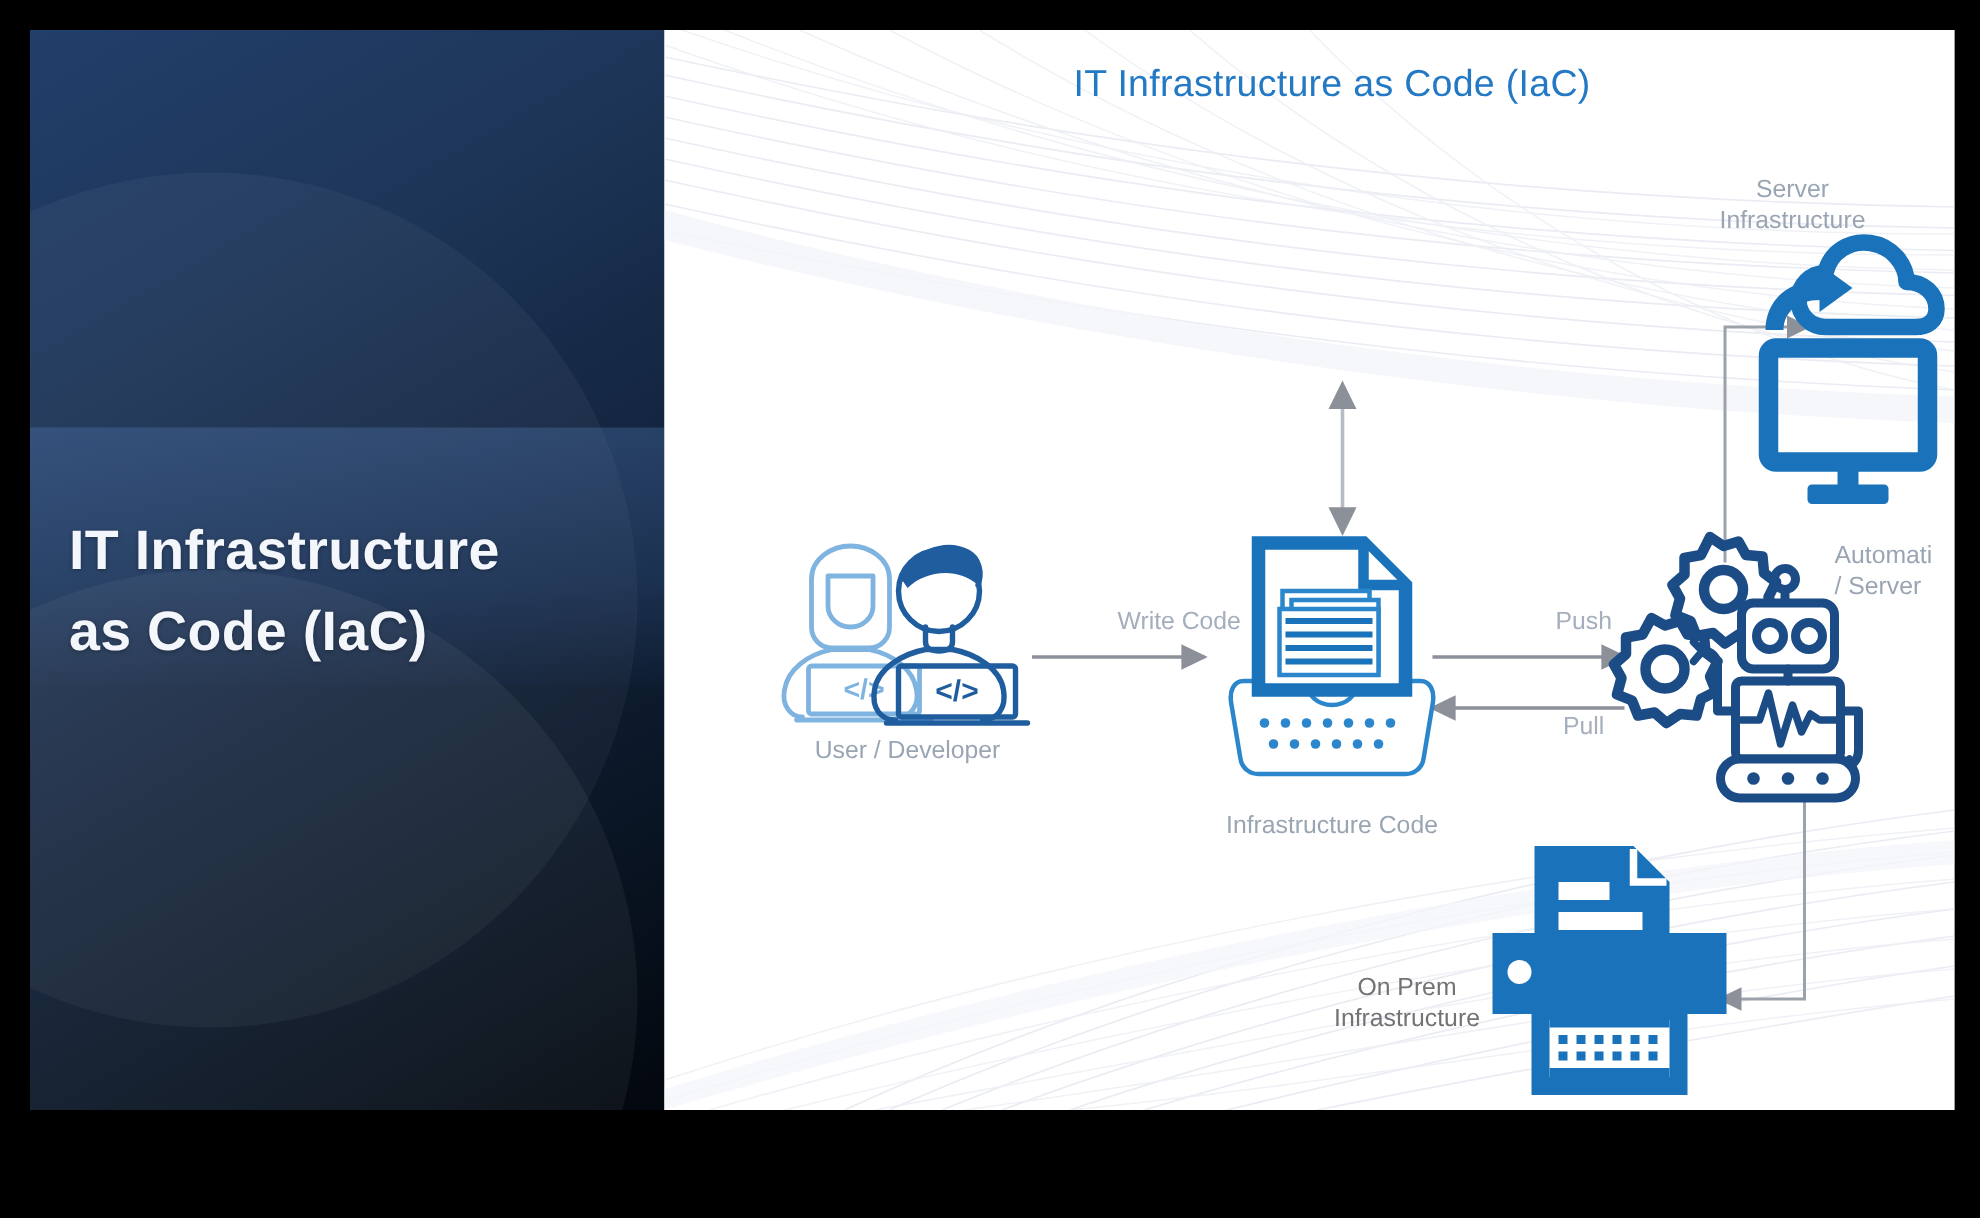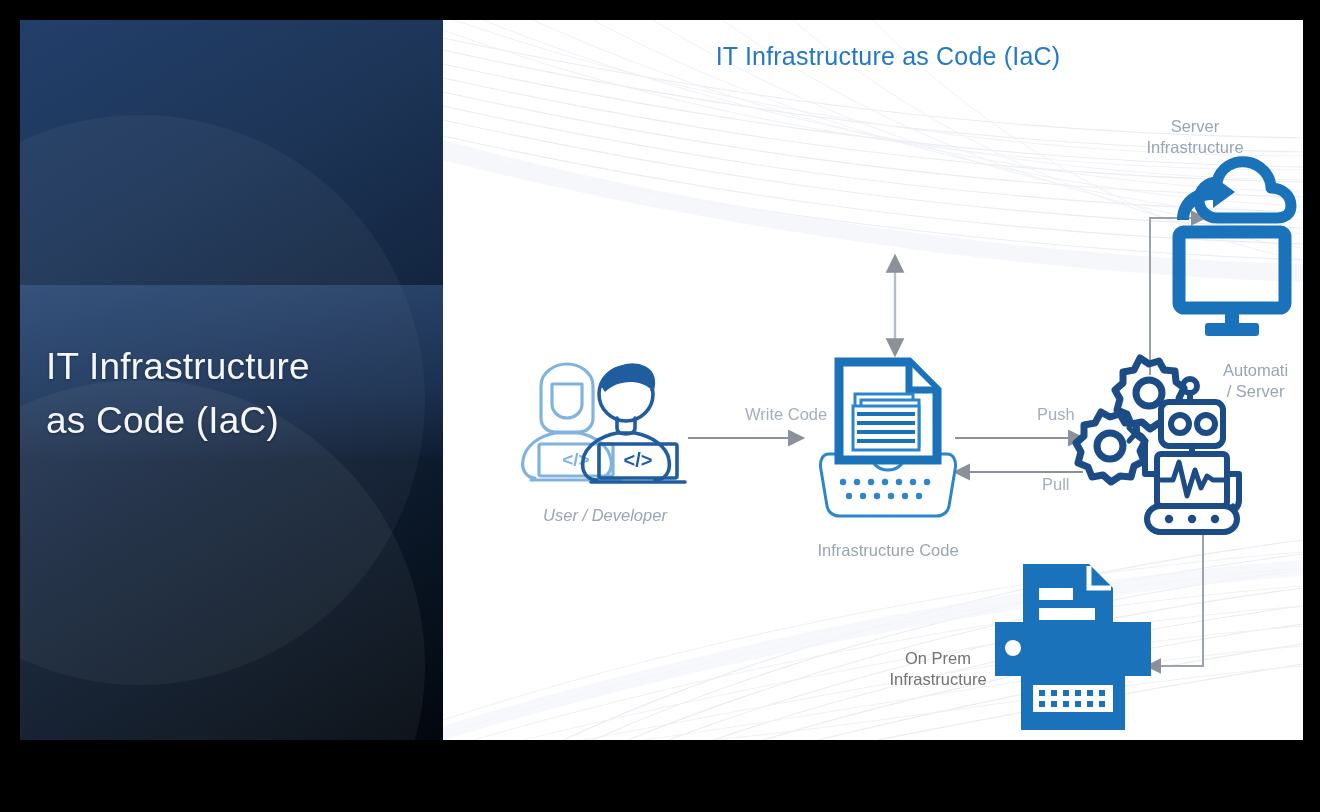--- a/index.html
+++ b/index.html
@@ -48,21 +48,21 @@
     border-radius: 50%;
     background: rgba(255,255,255,0.05);
   }
   #slide-title {
     position: absolute;
     left: 26px; top: 320px;
     width: 390px;
     color: #f3f6fb;
     font-size: 37px;
     line-height: 1.45;
-    font-weight: 400;
+    font-weight: 700;
     letter-spacing: 0.2px;
     text-shadow: 0 1px 3px rgba(0,0,0,0.35);
   }
 
   
   #canvas {
     position: absolute;
     left: 423px; top: 0;
     width: 860px; height: 720px;
     background: #ffffff;
@@ -94,33 +94,33 @@
   .flow-label {
     position: absolute;
     color: #a4aebc;
     font-size: 16.5px;
     white-space: nowrap;
     margin-left: 44px;
   }
 
   
   #node-user        { left: 62px;  top: 340px; width: 200px; }
-  #node-user .node-label { margin-top: 15px; font-style: italic; }
+  #node-user .node-label { margin-top: 0; }
 
   #node-code        { left: 370px; top: 340px; width: 150px; }
   #node-code .node-label { margin-top: 20px; }
 
   #node-vcs         { left: 348px; top: 168px; width: 195px; }
   #node-vcs .node-label { margin-bottom: 6px; }
 
   #node-automation  { left: 640px; top: 330px; width: 200px; }
   #node-automation .auto-label {
     position: absolute; left: 140px; top: 10px;
     color: #9aa5b4; font-size: 16.5px; line-height: 1.25;
-    white-space: pre; text-align: center;
+    white-space: pre; text-align: left;
   }
 
   #node-cloud       { left: 690px; top: 96px;  width: 200px; }
   #node-cloud .cloud-label {
     position: absolute; left: -18px; top: 0;
     width: 160px; text-align: center;
     color: #9aa5b4; font-size: 16.5px; line-height: 1.3; white-space: pre;
   }
 
   #node-onprem      { left: 540px; top: 540px; width: 210px; }

